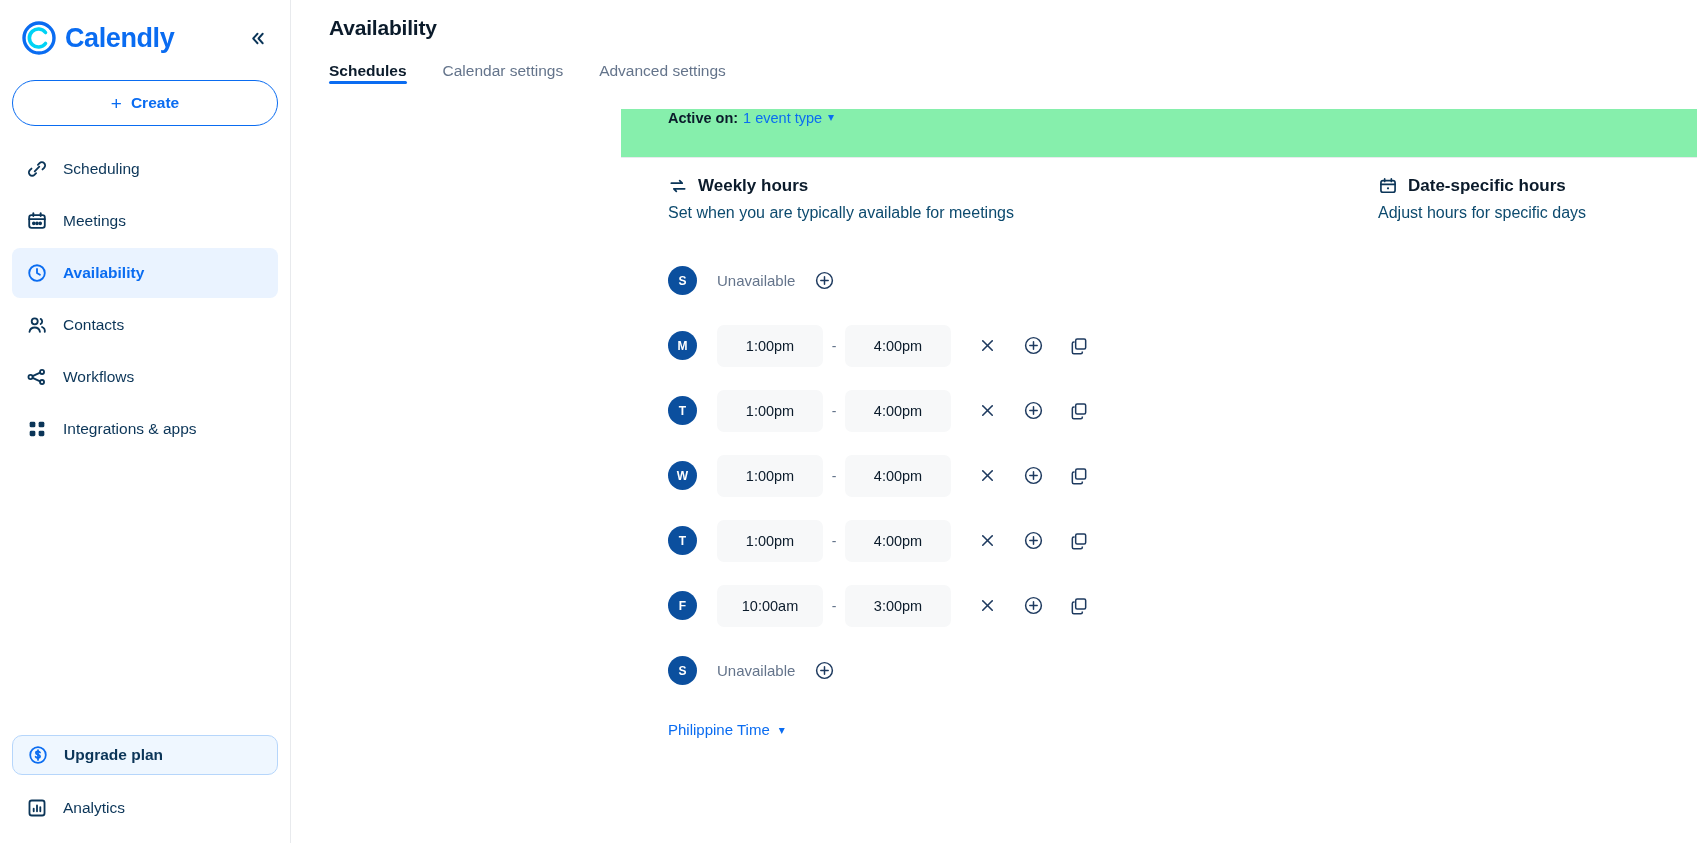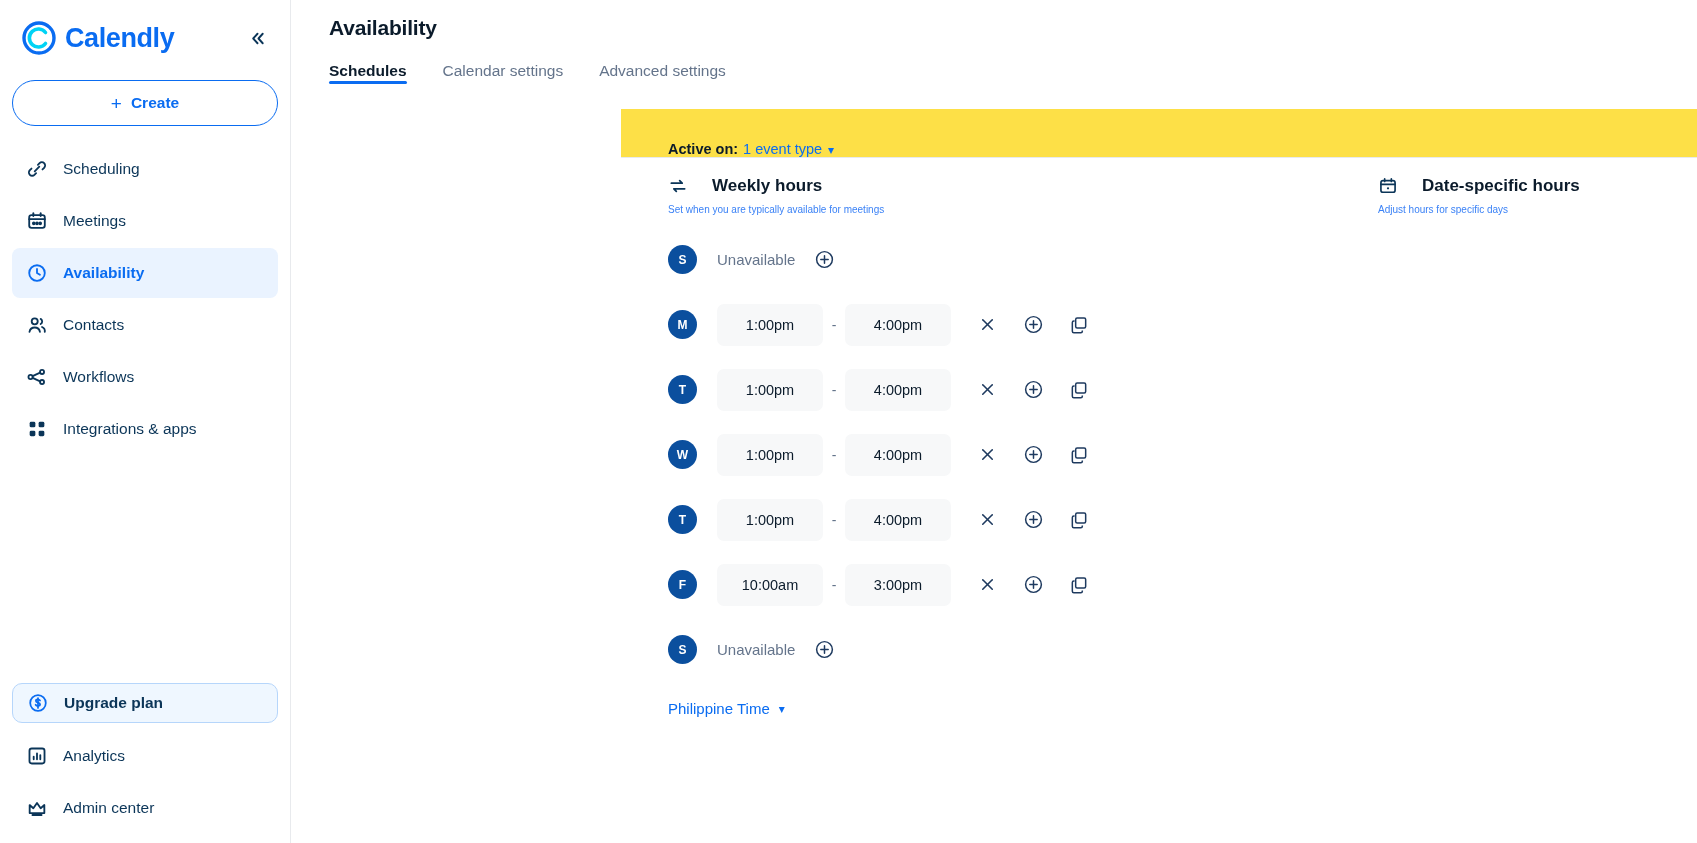--- a/index.html
+++ b/index.html
@@ -93,45 +93,45 @@
   }
   .tab.active { color: #0b1b2b; font-weight: 700; }
   .tab.active::after {
     content: ""; position: absolute; left: 0; right: 0; bottom: 0;
     height: 3px; background: #0a6cf1; border-radius: 2px;
   }
 
   
   .active-strip {
     position: absolute; top: 106px; left: 330px; right: 0;
-    height: 52px; background: #fde047;
+    height: 52px; background: #86efac;
     border-bottom: 1px solid #e8eaed;
     padding-left: 47px; z-index: 1;
     font-size: 14.5px; color: #0b1b2b;
-    display: flex; align-items: flex-end; padding-top: 4px;
+    display: flex; align-items: flex-start; padding-top: 4px;
   }
   .active-strip .lbl { font-weight: 600; margin-right: 5px; }
   .active-strip .lnk { color: #0a6cf1; font-weight: 500; cursor: pointer; }
   .active-strip .chev { color: #0a6cf1; margin-left: 6px; font-size: 12px; }
   .head-mask {
     position: absolute; top: 103px; left: 330px; right: 0; height: 6px;
     background: #fff; z-index: 4;
   }
 
   .content {
     position: absolute; top: 158px; left: 330px; right: 0; bottom: 0;
     display: flex; background: #fff; overflow: hidden;
   }
   .col-weekly { width: 735px; flex: 0 0 735px; padding: 18px 0 0 47px; }
   .col-dated  { flex: 1 1 auto; padding: 18px 0 0 22px; }
 
-  .sec-head { display: flex; align-items: center; gap: 24px; margin-bottom: 8px; }
+  .sec-head { display: flex; align-items: center; gap: 10px; margin-bottom: 8px; }
   .sec-title { font-size: 17px; font-weight: 700; color: #0b1b2b; }
   .sec-ico { width: 20px; height: 20px; flex: 0 0 20px; color: #0b3558; }
-  .sec-sub { font-size: 10px; color: #3b82f6; margin-bottom: 12px; }
+  .sec-sub { font-size: 16px; color: #0c4a6e; margin-bottom: 26px; }
 
   .day-row { display: flex; align-items: center; height: 65px; }
   .day-badge {
     width: 29px; height: 29px; border-radius: 50%;
     background: #0b4f9e; color: #fff;
     font-size: 12px; font-weight: 700;
     display: flex; align-items: center; justify-content: center;
     flex: 0 0 29px; margin-right: 20px;
   }
   .unavail { font-size: 15px; color: #64748b; margin-right: 18px; }
@@ -285,29 +285,20 @@
           <svg viewBox="0 0 24 24" width="22" height="22" fill="none" stroke="currentColor" stroke-width="2" stroke-linecap="round" stroke-linejoin="round">
             <rect x="3.8" y="3.8" width="16.4" height="16.4" rx="2.6"></rect>
             <path d="M8.4 15.6v-2.8"></path>
               <path d="M12 15.6V9.2"></path>
               <path d="M15.6 15.6v-4.6"></path>
           </svg>
         </span>
         <span>Analytics</span>
       </a>
 
-      <a class="nav-item">
-        <span class="ico">
-          <svg viewBox="0 0 24 24" width="22" height="22" fill="none" stroke="currentColor" stroke-width="2" stroke-linecap="round" stroke-linejoin="round">
-            <path d="M4 17.5V8.8l4 3.4 4-5.6 4 5.6 4-3.4v8.7z"></path>
-            <path d="M7 19.6h10"></path>
-          </svg>
-        </span>
-        <span>Admin center</span>
-      </a>
     </div>
   </aside>
 
   <section class="main">
 
     <div class="active-strip">
       <span class="lbl">Active on:</span>
       <span class="lnk">1 event type</span>
       <span class="chev">▾</span>
     </div>

